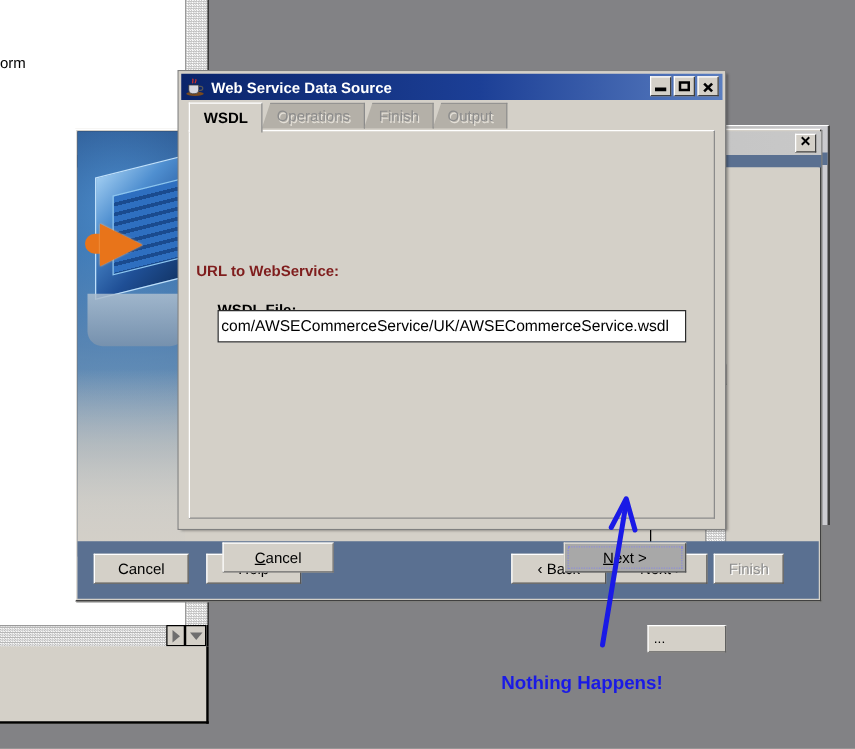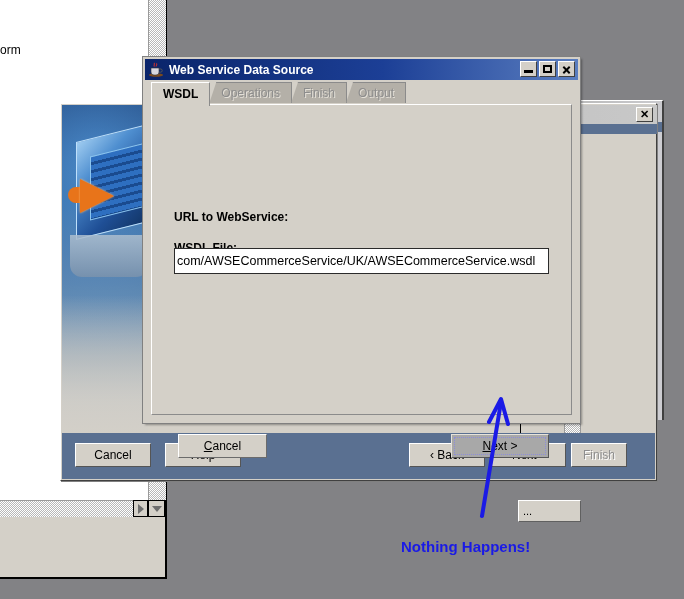--- a/index.html
+++ b/index.html
@@ -213,21 +213,21 @@
   .tab.active{
     background:#d4d0c8;color:#000;font-weight:bold;text-shadow:none;height:24px;line-height:22px;
     border-color:#fff;border-right-color:#8b8b8b;z-index:3;
     clip-path:none;
   }
   #dlg-panel{
     position:absolute;left:6px;top:45px;right:6px;bottom:6px;
     background:#d4d0c8;border:1px solid #fff;border-right-color:#8b8b8b;border-bottom-color:#8b8b8b;
     box-sizing:border-box;
   }
-  #lbl-url{position:absolute;left:22px;top:105px;font-size:12px;font-weight:bold;color:#000000;text-align:center;}
+  #lbl-url{position:absolute;left:5px;top:105px;font-size:12px;font-weight:bold;color:#7f1d1d;text-align:center;}
   #lbl-wsdl{position:absolute;left:22px;top:136px;font-size:12px;font-weight:bold;color:#000;}
   #wsdl-input{
     position:absolute;left:22px;top:143px;width:375px;height:26px;
     background:#fff;border:1px solid #2b2b2b;box-sizing:border-box;
     font-family:"Liberation Sans", sans-serif;font-size:12.5px;color:#000;
     padding:0 2px;line-height:24px;white-space:nowrap;overflow:hidden;
   }
   #hint{
     position:absolute;left:28px;top:234px;font-size:12px;font-weight:bold;color:#000;
   }

